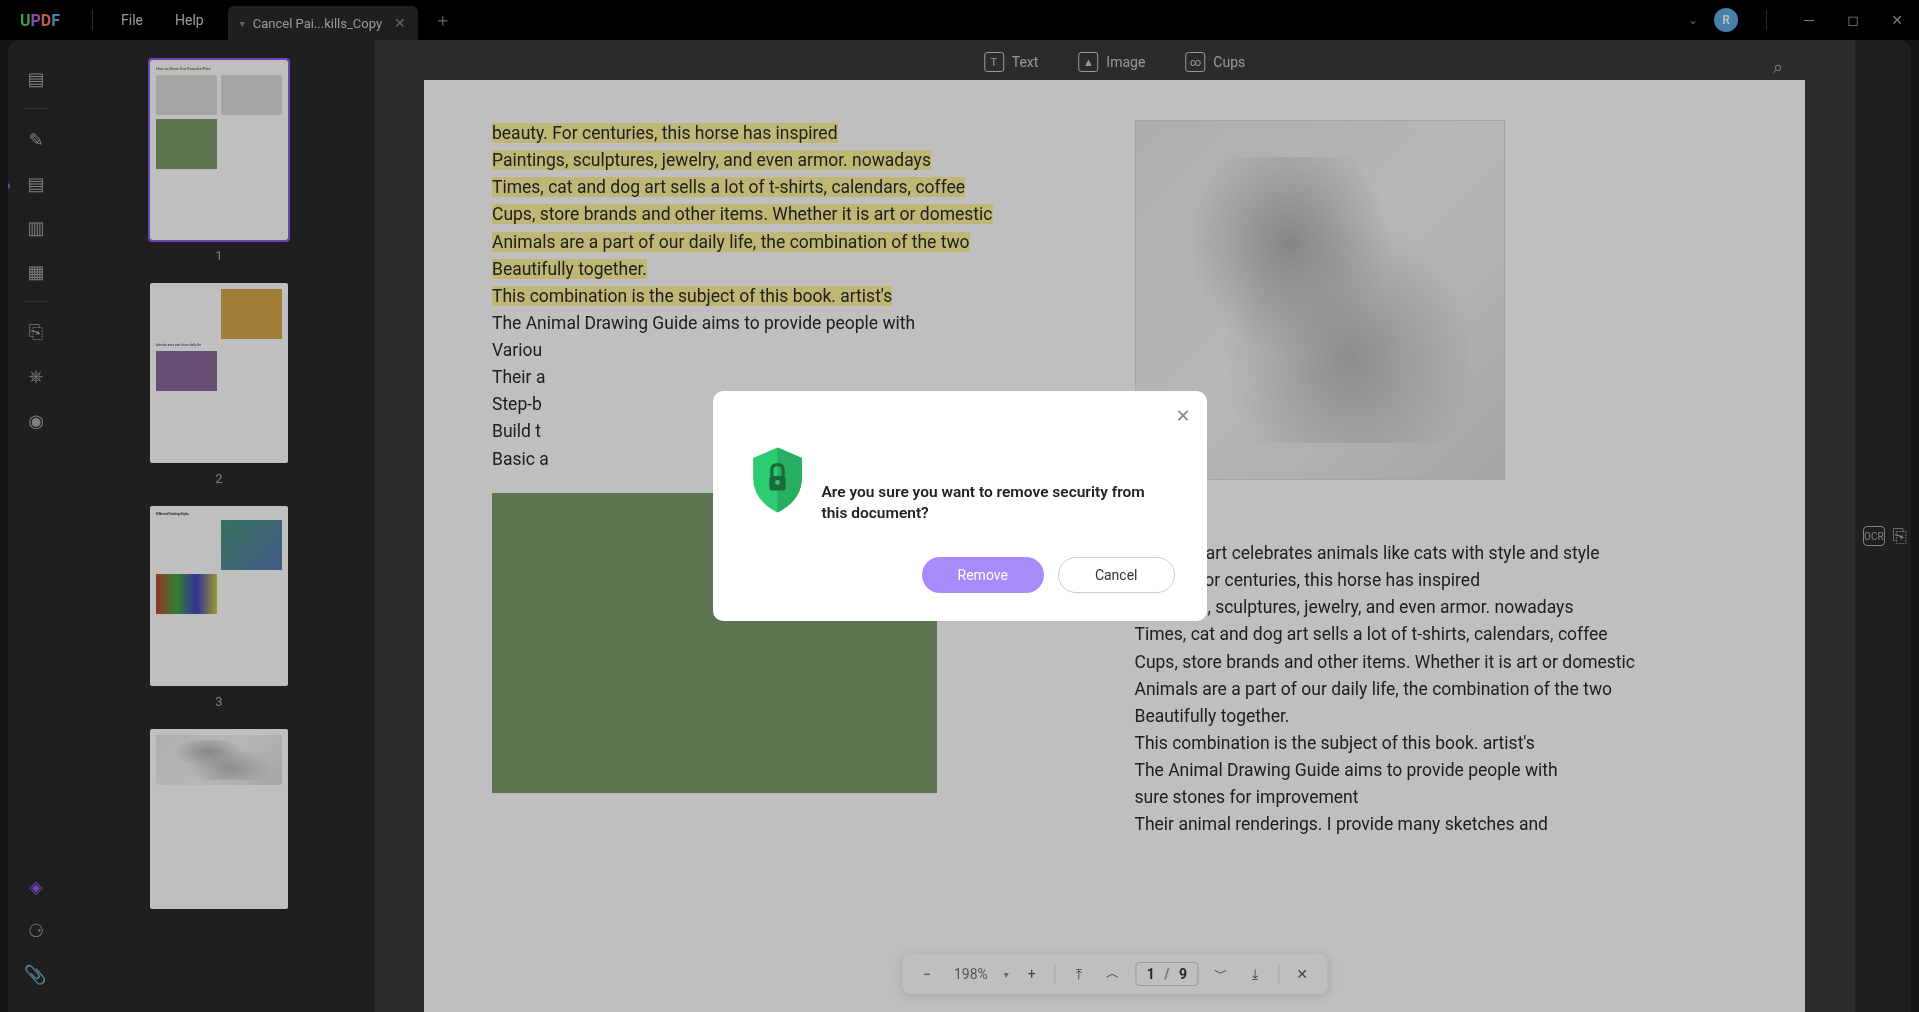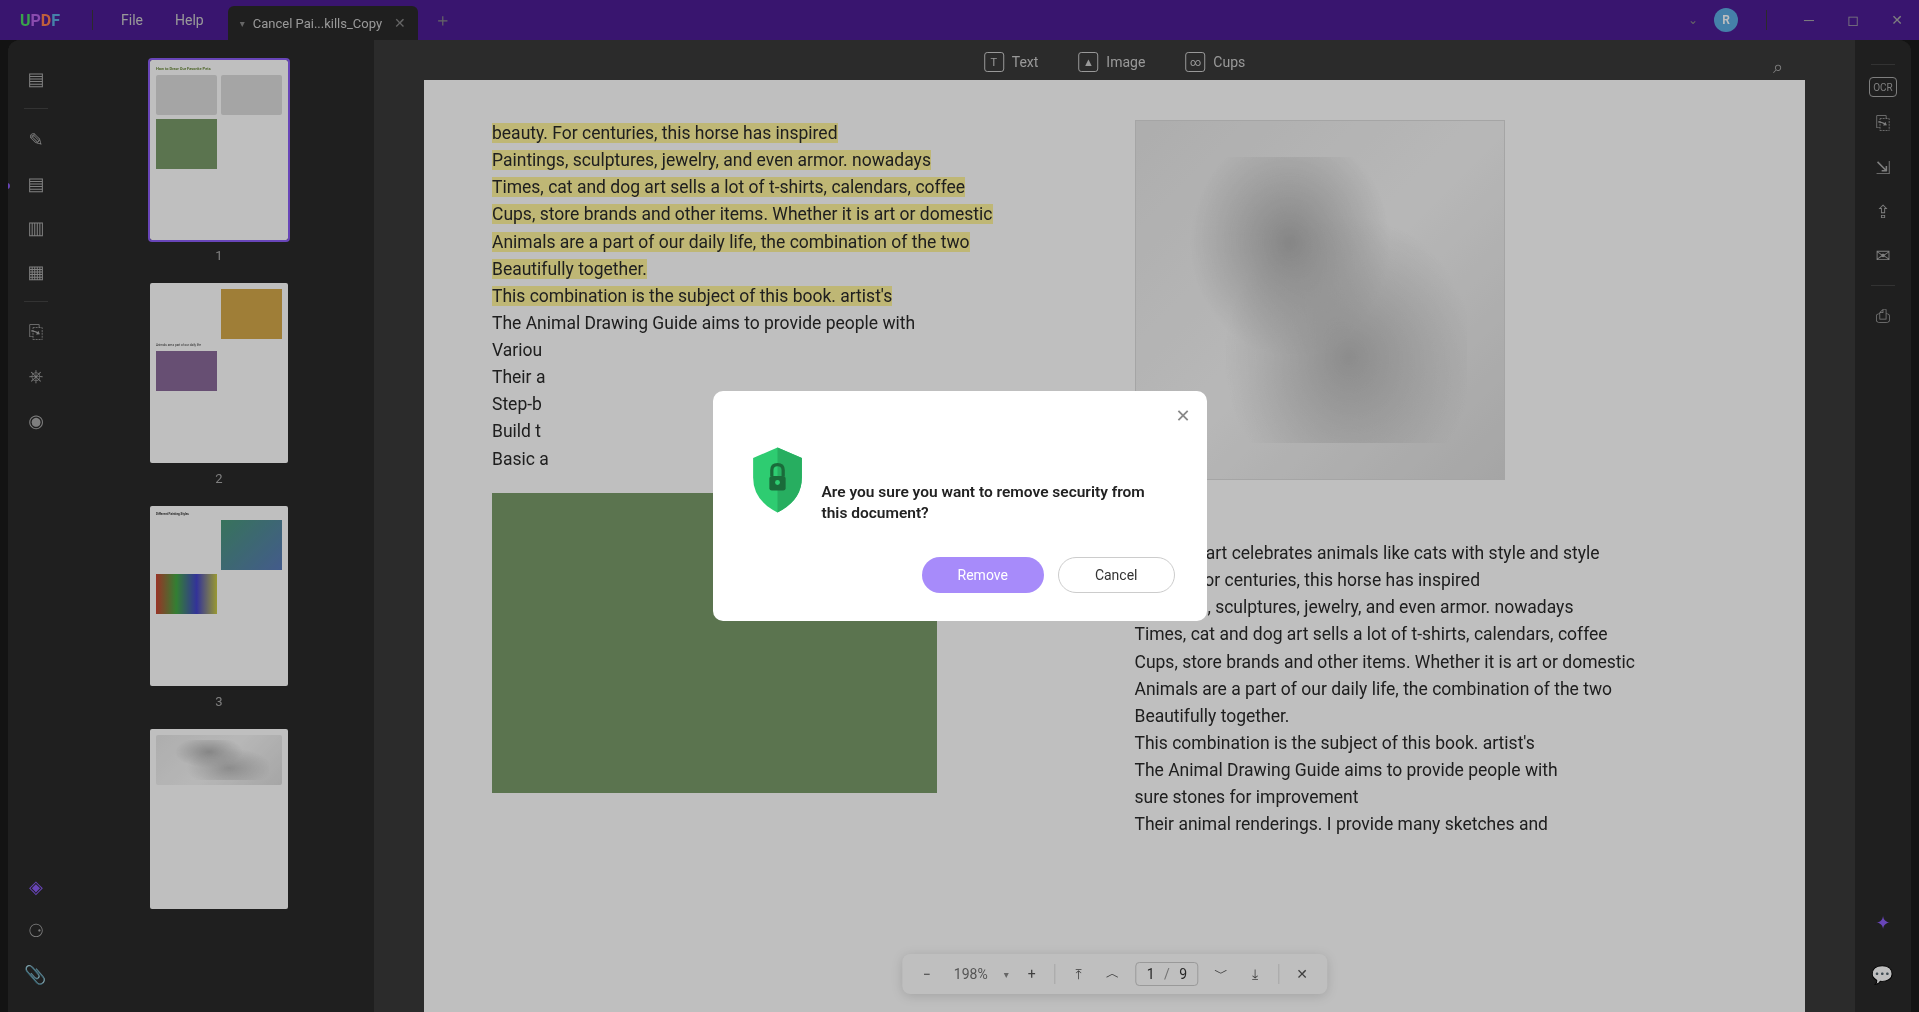--- a/index.html
+++ b/index.html
@@ -1,19 +1,19 @@
 <!DOCTYPE html>
 <html><head>
 <meta charset="utf-8">
 <style>
 * { margin: 0; padding: 0; box-sizing: border-box; font-family: -apple-system, BlinkMacSystemFont, "Segoe UI", Roboto, sans-serif; }
 body { background: #1a1a1a; width: 1919px; height: 1012px; overflow: hidden; position: relative; }
 
 
-.titlebar { height: 40px; background: #4c1d95; display: flex; align-items: center; padding: 0 8px; }
+.titlebar { height: 40px; background: #000000; display: flex; align-items: center; padding: 0 8px; }
 .logo { color: #fff; font-weight: 700; font-size: 16px; margin: 0 20px 0 12px; }
 .logo .u { color: #4dd965; } .logo .p { color: #b865e8; } .logo .d { color: #ff7f50; } .logo .f { color: #5dade2; }
 .titlebar-sep { width: 1px; height: 20px; background: #3a3a3a; margin: 0 12px; }
 .menu-item { color: #ccc; font-size: 14px; padding: 0 16px; cursor: pointer; }
 .tab { background: #2a2a2a; border-radius: 6px 6px 0 0; padding: 8px 12px; display: flex; align-items: center; margin-left: 8px; height: 34px; margin-top: 6px; }
 .tab-icon-dd { color: #888; margin-right: 8px; font-size: 10px; }
 .tab-title { color: #ccc; font-size: 13px; }
 .tab-close { color: #888; margin-left: 12px; font-size: 14px; cursor: pointer; }
 .tab-add { color: #888; margin-left: 16px; font-size: 18px; cursor: pointer; }
 .titlebar-right { margin-left: auto; display: flex; align-items: center; gap: 16px; }
@@ -43,32 +43,32 @@
 .top-tool-icon { width: 20px; height: 20px; border: 1.5px solid #ccc; border-radius: 3px; display: flex; align-items: center; justify-content: center; font-size: 11px; }
 
 .page { position: absolute; top: 40px; left: 50px; right: 50px; bottom: 0; background: #fff; padding: 40px 68px; overflow: hidden; }
 .page-cols { display: flex; gap: 40px; }
 .page-col { flex: 1; }
 .page-text { font-size: 17.5px; line-height: 1.55; color: #2a2a2a; }
 .hl { background: #fff59d; }
 .page-img-right { width: 370px; height: 360px; background: #f0f0f0; border: 1px solid #ddd; }
 .page-img-bottom { width: 445px; height: 300px; background: #7a9b6a; margin-top: 20px; }
 
-.right-tools { width: 56px; background: #2a2a2a; display: flex; flex-direction: column; align-items: center; padding-top: 20px; gap: 8px; text-align: center; }
+.right-tools { width: 56px; background: #2a2a2a; display: flex; align-items: center; padding-top: 20px; gap: 8px; text-align: center; }
 .right-tools .tool-bottom { gap: 16px; }
 
 .search-icon-top { position: absolute; top: 16px; right: 72px; color: #aaa; font-size: 18px; cursor: pointer; z-index: 6; }
 
 
 .bottom-bar { position: absolute; bottom: 18px; left: 50%; transform: translateX(-50%); background: #fff; border-radius: 8px; box-shadow: 0 2px 12px rgba(0,0,0,0.15); display: flex; align-items: center; padding: 8px 14px; gap: 12px; z-index: 5; }
 .bb-btn { width: 22px; height: 22px; display: flex; align-items: center; justify-content: center; color: #555; cursor: pointer; font-size: 14px; }
 .bb-sep { width: 1px; height: 20px; background: #ddd; }
 .bb-zoom { font-size: 14px; color: #737373; padding: 0 4px; }
 .bb-dd { font-size: 10px; color: #888; }
-.bb-page-box { border: 1px solid #ccc; border-radius: 4px; padding: 3px 10px; font-size: 14px; color: #333; }
+.bb-page-box { border: 1px solid #ccc; border-radius: 4px; padding: 3px 10px; font-size: 14px; color: #333; font-weight: bold; }
 
 
 .overlay { position: absolute; inset: 0; background: rgba(0,0,0,0.25); z-index: 100; display: flex; align-items: center; justify-content: center; }
 .modal { width: 494px; background: #fff; border-radius: 10px; padding: 28px 32px 28px 32px; position: relative; }
 .modal-close { position: absolute; top: 14px; right: 16px; color: #888; font-size: 18px; cursor: pointer; }
 .modal-body { display: flex; align-items: flex-end; gap: 12px; margin-bottom: 32px; padding-top: 16px; }
 .shield { width: 80px; height: 90px; position: relative; }
 .shield svg { width: 100%; height: 100%; }
 .modal-text { font-size: 15.5px; font-weight: 600; color: #222; line-height: 1.4; }
 .modal-actions { display: flex; justify-content: flex-end; gap: 14px; }

